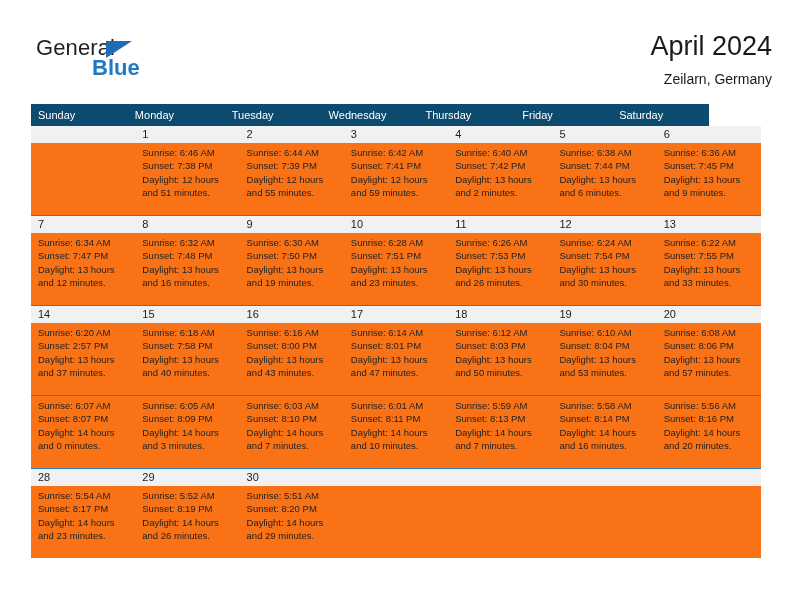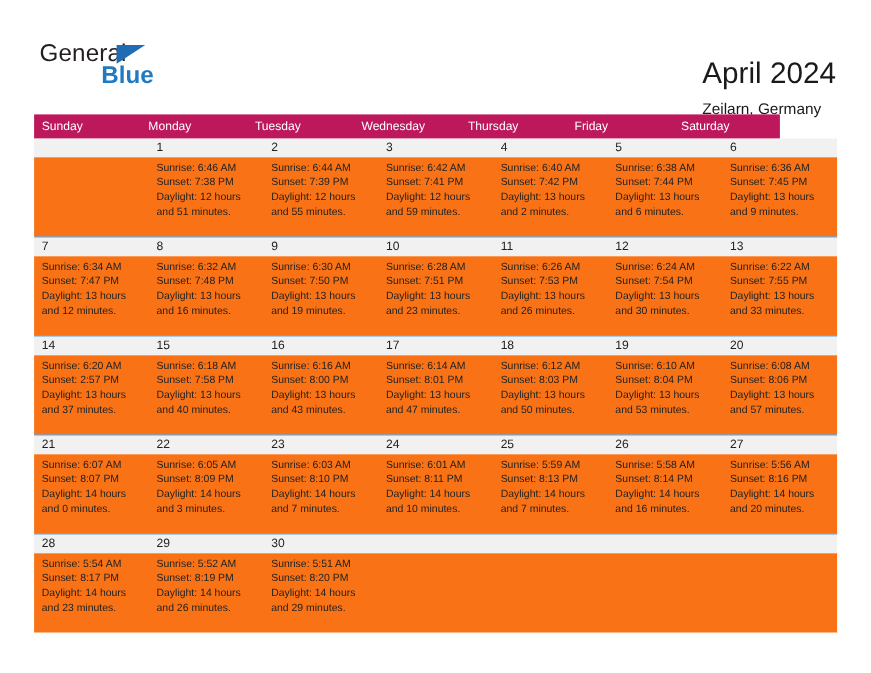--- a/index.html
+++ b/index.html
@@ -62,23 +62,23 @@
     left: 56px;
     top: 20px;
     font-size: 22px;
     color: #1f7ac4;
     line-height: 24px;
     font-weight: bold;
   }
 
   .title-block {
     position: absolute;
-    right: 32px;
+    right: 20px;
     top: 30px;
-    margin-top: 20px;
+    text-align: right;
   }
   .title-main {
     font-size: 27px;
     color: #1a1a1a;
     line-height: 32px;
     white-space: nowrap;
   }
   .title-sub {
     font-size: 14px;
     color: #1a1a1a;
@@ -92,21 +92,21 @@
     position: absolute;
     left: 31px;
     top: 104px;
     width: 730px;
   }
 
   .dow-row {
     display: flex;
     width: 678px;
     height: 22px;
-    background: #be185d;
+    background: #0c4a6e;
   }
   .dow-cell {
     flex: 1 1 0;
     color: #ffffff;
     font-size: 11px;
     line-height: 22px;
     padding-left: 7px;
     box-sizing: border-box;
     white-space: nowrap;
   }
@@ -340,29 +340,20 @@
             </div>
             <div class="detail-cell">
               <div class="detail-line">Sunrise: 6:08 AM</div>
               <div class="detail-line">Sunset: 8:06 PM</div>
               <div class="detail-line">Daylight: 13 hours</div>
               <div class="detail-line">and 57 minutes.</div>
             </div>
           </div>
         </div>
         <div class="week">
-          <div class="week-numbers">
-            <div class="num-cell">21</div>
-            <div class="num-cell">22</div>
-            <div class="num-cell">23</div>
-            <div class="num-cell">24</div>
-            <div class="num-cell">25</div>
-            <div class="num-cell">26</div>
-            <div class="num-cell">27</div>
-          </div>
           <div class="week-details">
             <div class="detail-cell">
               <div class="detail-line">Sunrise: 6:07 AM</div>
               <div class="detail-line">Sunset: 8:07 PM</div>
               <div class="detail-line">Daylight: 14 hours</div>
               <div class="detail-line">and 0 minutes.</div>
             </div>
             <div class="detail-cell">
               <div class="detail-line">Sunrise: 6:05 AM</div>
               <div class="detail-line">Sunset: 8:09 PM</div>

